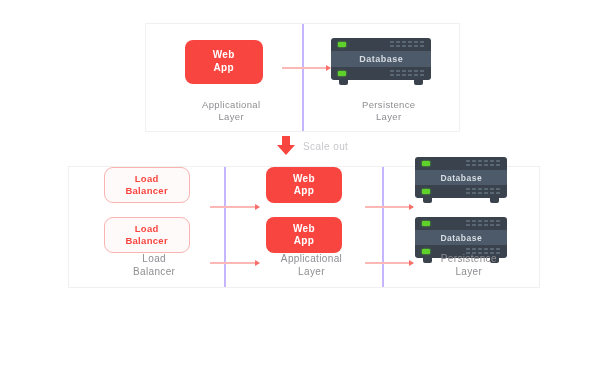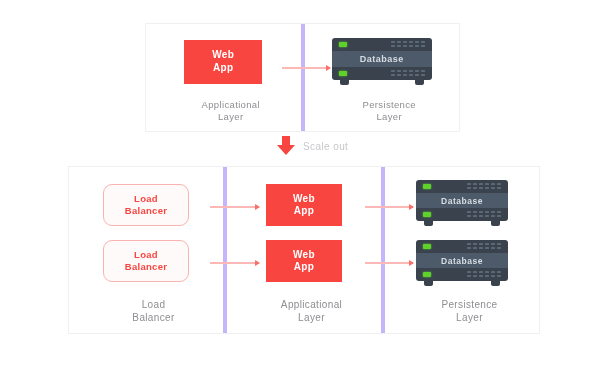--- a/index.html
+++ b/index.html
@@ -26,39 +26,39 @@
   #panel-top {
     left: 145px;
     top: 23px;
     width: 315px;
     height: 109px;
   }
   #panel-bottom {
     left: 68px;
     top: 166px;
     width: 472px;
-    height: 168px;
+    height: 122px;
   }
 
   
   .cols {
     position: absolute;
     inset: 0;
     display: flex;
   }
   .col {
     flex: 1 1 0;
     position: relative;
     display: flex;
     flex-direction: column;
     align-items: center;
     box-sizing: border-box;
   }
   .col + .col {
-    border-left: 4px solid #c4b5fd;
+    border-left: 2px solid #c4b5fd;
   }
 
   
   .col-label {
     position: absolute;
     bottom: 8px;
     left: 15px;
     right: 0;
     text-align: center;
     font-size: 9.5px;
@@ -88,21 +88,21 @@
     gap: 14px;
   }
   #panel-top .rows {
     bottom: 32px;
   }
 
   
   .webapp {
     width: 76px;
     height: 42px;
-    border-radius: 0;
+    border-radius: 8px;
     background: #f9453f;
     color: #ffffff;
     display: flex;
     flex-direction: column;
     align-items: center;
     justify-content: center;
     font-size: 10px;
     line-height: 12.5px;
     font-weight: bold;
     letter-spacing: 0.4px;

